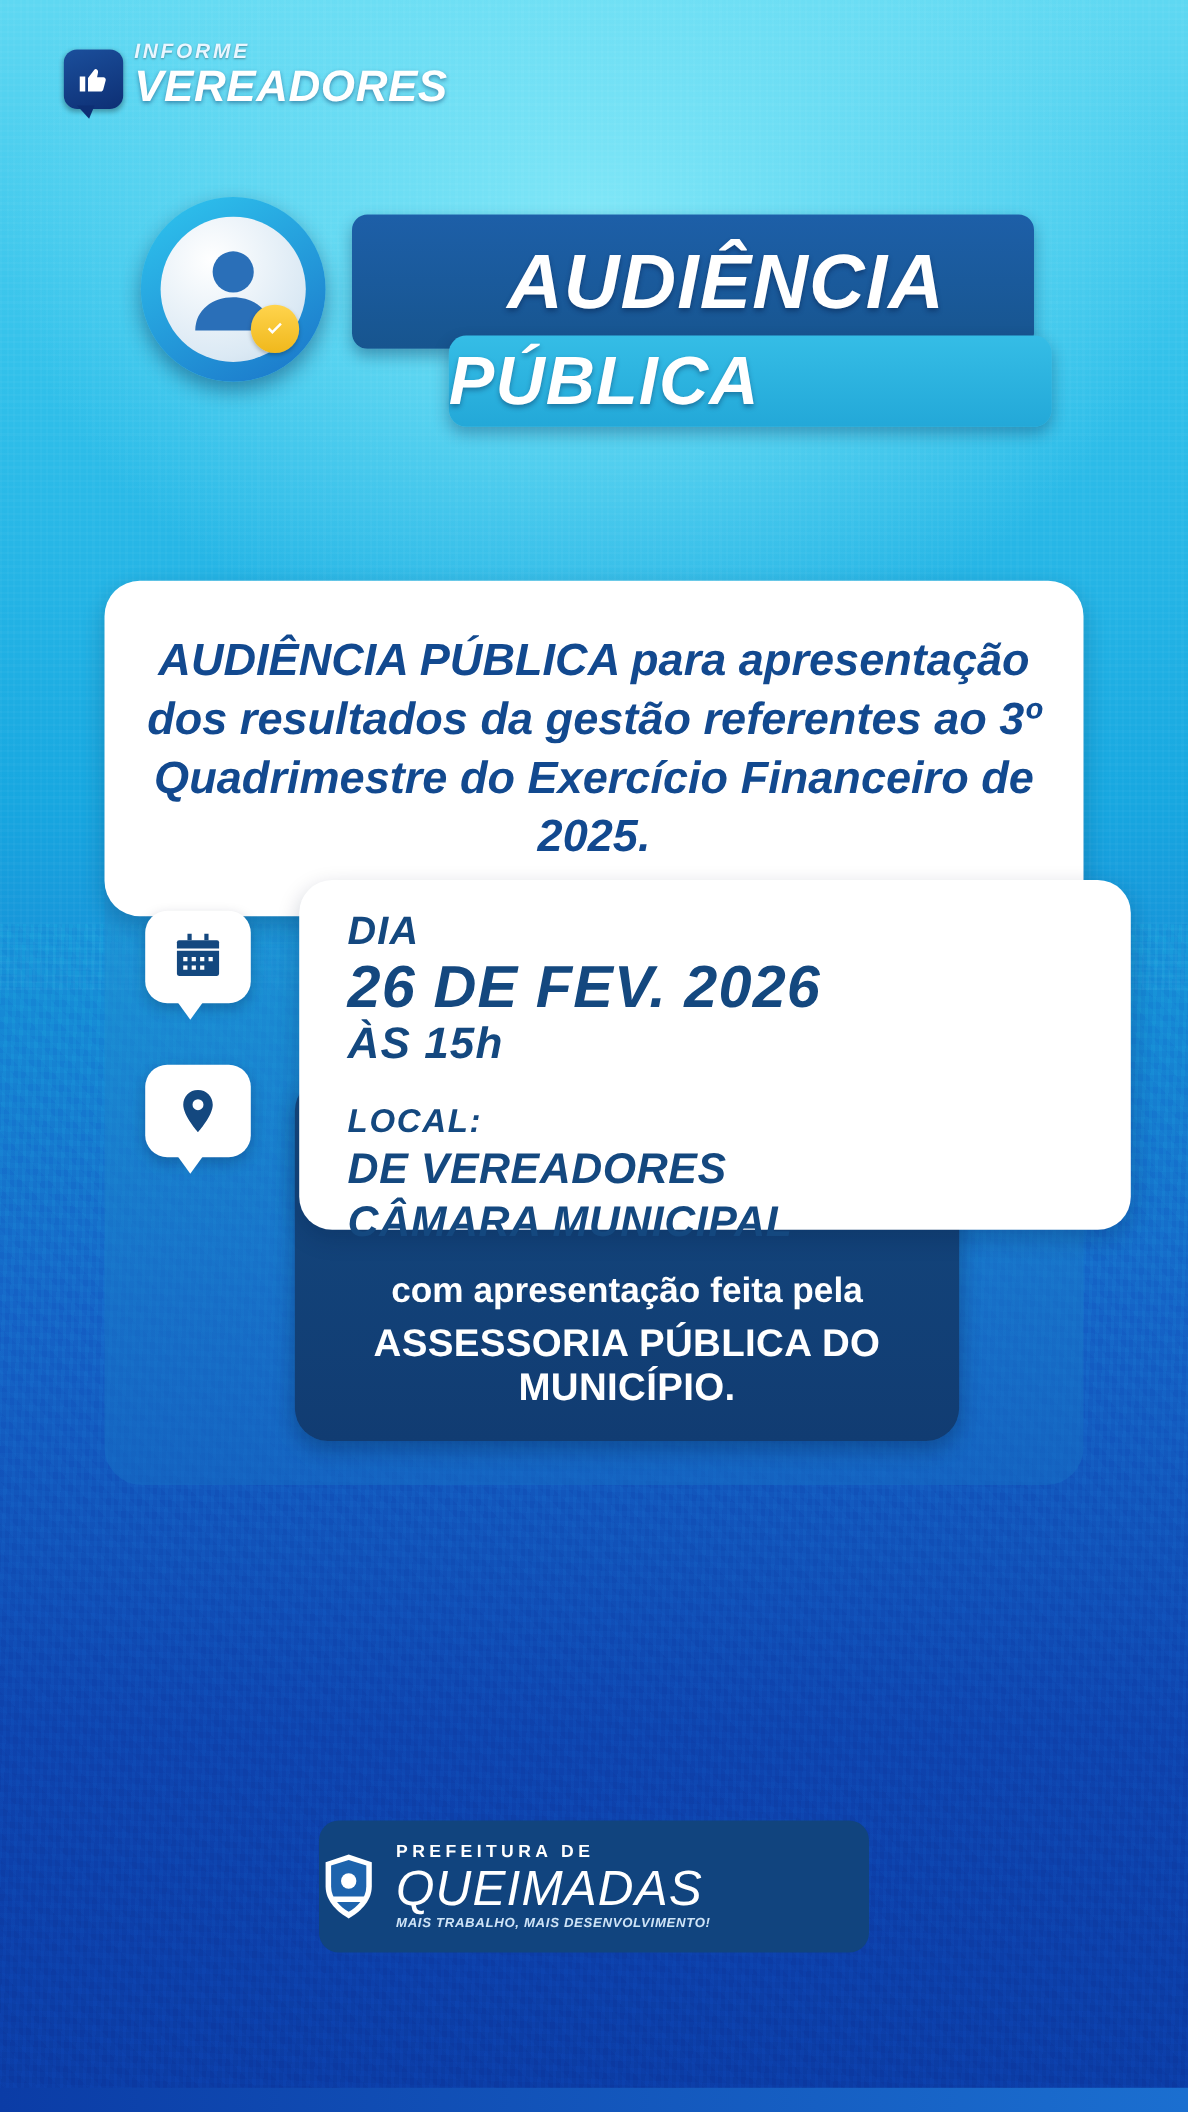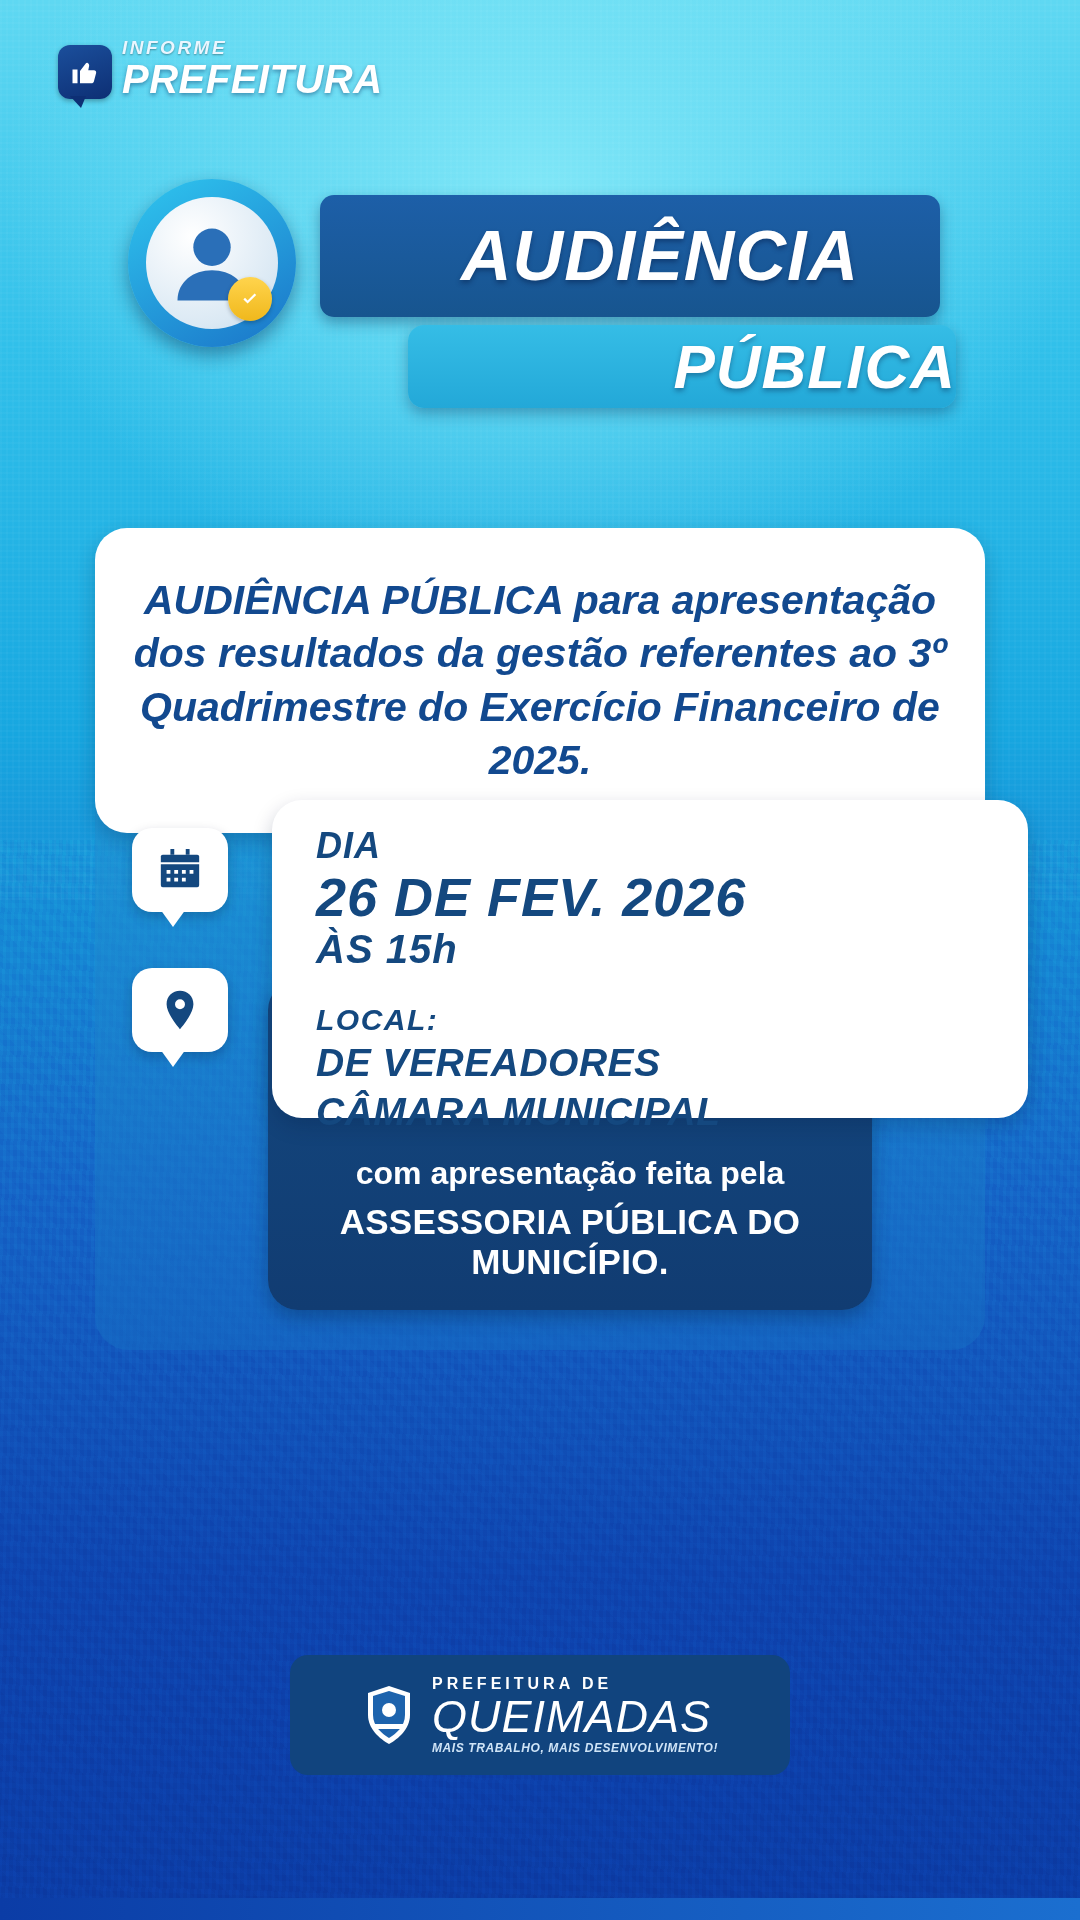--- a/index.html
+++ b/index.html
@@ -126,22 +126,21 @@
     position: absolute;
     left: 408px;
     top: 110px;
     width: 548px;
     height: 83px;
     background: linear-gradient(180deg, #35bde6 0%, #23a8d8 100%);
     border-radius: 16px;
     box-shadow: 0 6px 14px rgba(0,30,70,.3);
     display: flex;
     align-items: center;
-    justify-content: flex-end;
-    margin-top: 20px;
+    justify-content: flex-start;
   }
   .hl-bar2 .t {
     color: #fff;
     font-size: 62px;
     font-weight: 800;
     font-style: italic;
     letter-spacing: 1px;
     text-shadow: 0 3px 5px rgba(0,20,60,.35);
   }
 
@@ -322,21 +321,20 @@
   .footer-bar {
     position: absolute;
     left: 290px;
     top: 1655px;
     width: 500px;
     height: 120px;
     background: #11447e;
     border-radius: 18px;
     display: flex;
     align-items: center;
-    justify-content: center;
     gap: 16px;
   }
   .crest {
     width: 54px; height: 62px;
     display: flex; align-items: center; justify-content: center;
   }
   .crest svg { width: 54px; height: 62px; }
   .footer-text { line-height: 1; text-align: left; }
   .f-pref {
     color: #ffffff;
@@ -376,21 +374,21 @@
   <div class="texture"></div>
 
   <div class="brand">
     <div class="brand-badge">
       <svg viewBox="0 0 24 24" aria-hidden="true">
         <path fill="#ffffff" d="M2 10h4v11H2zM8 21h9.2c.9 0 1.7-.6 1.9-1.5l1.8-6.8c.3-1.1-.6-2.2-1.7-2.2h-4.6l.7-3.4c.2-1-.3-2-1.2-2.4-.6-.2-1.2 0-1.5.5L8 11.2V21z"></path>
       </svg>
     </div>
     <div class="brand-text">
       <div class="brand-informe">INFORME</div>
-      <div class="brand-prefeitura">PREFEITURA</div>
+      <div class="brand-prefeitura">VEREADORES</div>
     </div>
   </div>
 
   <div class="headline">
     <div class="hl-bar1">
       <span class="t">AUDIÊNCIA</span>
     </div>
     <div class="hl-bar2">
       <span class="t">PÚBLICA</span>
     </div>

